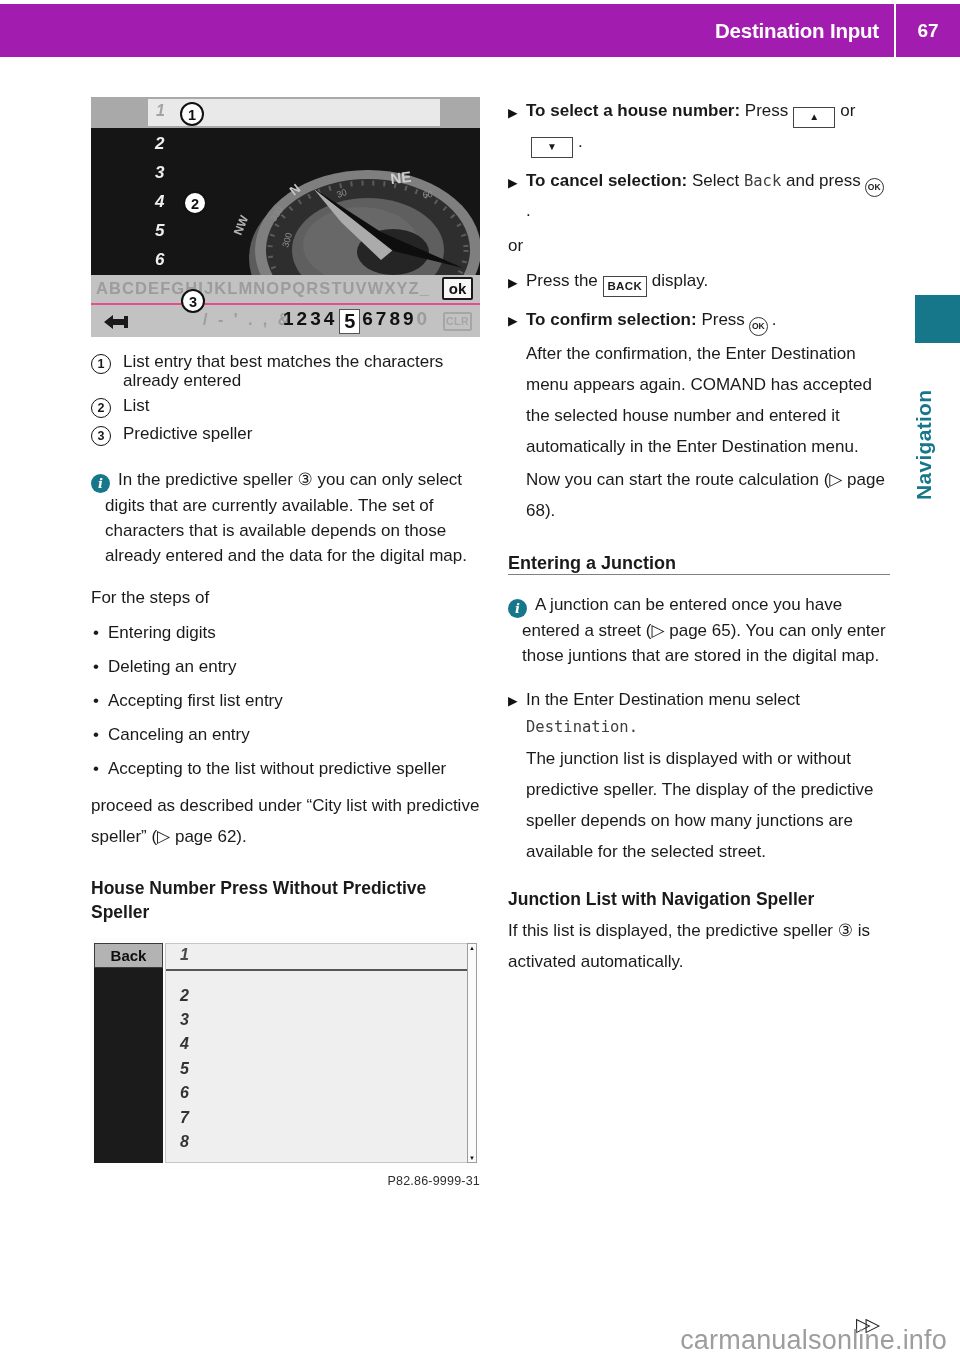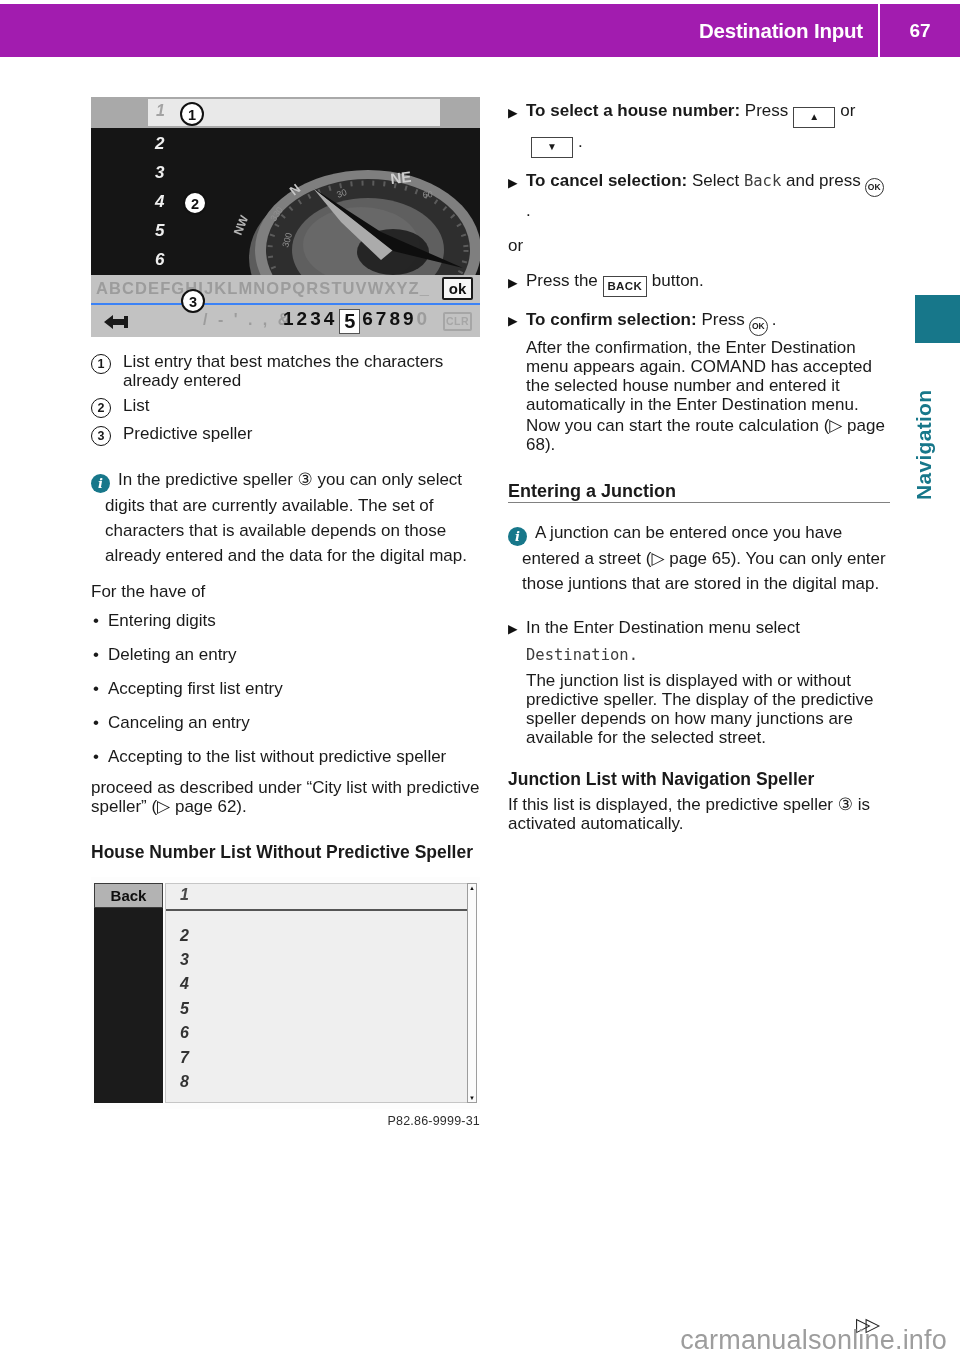--- a/index.html
+++ b/index.html
@@ -12,46 +12,46 @@
   
   .header-bar {
     position:absolute; top:4px; left:0; width:960px; height:53px;
     background:#a21caf; display:flex; align-items:center;
   }
   .header-title {
     flex:1; text-align:right; color:#fff; font-weight:700; font-size:20.5px;
     padding-right:15px; letter-spacing:-0.2px;
   }
   .header-sep { width:2px; height:53px; background:#fff; }
-  .header-num { width:80px; text-align:center; color:#fff; font-weight:700; font-size:19px; }
+  .header-num { width:64px; text-align:center; color:#fff; font-weight:700; font-size:19px; }
 
   
   .side-square { position:absolute; left:915px; top:295px; width:45px; height:48px; background:#17778A; }
   .side-label {
     position:absolute; left:912px; top:350px; height:150px; width:34px;
     writing-mode:vertical-rl; transform:rotate(180deg);
     color:#17778A; font-weight:700; font-size:21px; letter-spacing:0.3px;
   }
 
   
   .col-left  { position:absolute; left:91px;  top:97px; width:389px; }
   .col-right { position:absolute; left:508px; top:97px; width:382px; }
-  p, .flow { font-size:17px; line-height:19px; }
+  p, .flow { font-size:17px; line-height:31px; }
 
   
   .shot1 { position:relative; width:389px; height:240px; background:#c2c2c2; overflow:hidden; }
   .s1-topband { position:absolute; top:0; left:0; width:389px; height:31px; background:#a9a9a9; }
   .s1-selbar  { position:absolute; top:2px; left:57px; width:292px; height:27px; background:#e9e9e9; }
   .s1-sel-num { position:absolute; top:3px; left:8px; font-style:italic; font-weight:700;
                 font-size:16px; color:#a3a3a3; }
   .s1-dark { position:absolute; top:31px; left:0; width:389px; height:147px; background:#151515; overflow:hidden; }
   .s1-row { position:absolute; left:64px; color:#efefef; font-style:italic; font-weight:700;
             font-size:17px; line-height:24px; }
   .s1-letters { position:absolute; top:178px; left:0; width:389px; height:30px; background:#c2c2c2;
-                border-bottom:2px solid #3b82f6; }
+                border-bottom:2px solid #ec4899; }
   .s1-abc { position:absolute; left:5px; top:4px; font-weight:700; font-size:16.5px;
             color:#9c9c9c; letter-spacing:1.1px; white-space:nowrap; }
   .s1-ok { position:absolute; right:7px; top:2px; width:31px; height:23px; background:#f7f7f7;
            border:2px solid #1a1a1a; border-radius:2px; text-align:center; line-height:19px;
            font-weight:700; font-size:15px; color:#111; }
   .s1-syms { position:absolute; top:210px; left:0; width:389px; height:30px; background:#c2c2c2; }
   .s1-sym-str { position:absolute; left:112px; top:4px; font-weight:700; font-size:16px;
                 color:#9c9c9c; letter-spacing:3px; }
   .s1-digits { position:absolute; left:192px; top:1px; font-weight:700; font-size:19px;
                color:#111; letter-spacing:3px; white-space:nowrap; }
@@ -209,31 +209,31 @@
         <span class="legend-text">List</span>
       </div>
       <div class="legend-item">
         <span class="legend-num">3</span>
         <span class="legend-text">Predictive speller</span>
       </div>
     </div>
 
     <div class="info-block"><span class="info-i">i</span><span>In the predictive speller ③ you can only select digits that are currently available. The set of characters that is available depends on those already entered and the data for the digital map.</span></div>
 
-    <p class="steps-intro flow">For the have of</p>
+    <p class="steps-intro flow">For the steps of</p>
     <ul class="bullets">
       <li><span class="b">•</span><span>Entering digits</span></li>
       <li><span class="b">•</span><span>Deleting an entry</span></li>
       <li><span class="b">•</span><span>Accepting first list entry</span></li>
       <li><span class="b">•</span><span>Canceling an entry</span></li>
       <li><span class="b">•</span><span>Accepting to the list without predictive speller</span></li>
     </ul>
     <p class="proceed flow">proceed as described under “City list with predictive speller” (▷ page 62).</p>
 
-    <div class="h-plain">House Number List Without Predictive Speller</div>
+    <div class="h-plain">House Number Press Without Predictive Speller</div>
 
     <div class="shot2">
       <div class="s2-back">Back</div>
       <div class="s2-darkcol"></div>
       <div class="s2-list">
         <span class="s2-row1">1</span>
         <div class="s2-sepline"></div>
         <span class="s2-row" style="top:43px">2</span>
         <span class="s2-row" style="top:67px">3</span>
         <span class="s2-row" style="top:91px">4</span>
@@ -256,21 +256,21 @@
       <span class="step-marker">▶</span><span class="lead">To select a house number:</span><span> Press</span><span class="keybox">▲</span><span>or</span><span class="keybox">▼</span><span>.</span>
     </div>
 
     <div class="step">
       <span class="step-marker">▶</span><span class="lead">To cancel selection:</span><span> Select</span>&nbsp;<span class="mono">Back</span>&nbsp;<span>and press</span><span class="okcirc">OK</span><span>.</span>
     </div>
 
     <div class="or-line">or</div>
 
     <div class="step">
-      <span class="step-marker">▶</span><span>Press the</span><span class="keybox backkey">BACK</span><span>button.</span>
+      <span class="step-marker">▶</span><span>Press the</span><span class="keybox backkey">BACK</span><span>display.</span>
     </div>
 
     <div class="step">
       <span class="step-marker">▶</span><span class="lead">To confirm selection:</span><span> Press</span><span class="okcirc">OK</span><span>.</span>
       <p>After the confirmation, the Enter Destination menu appears again. COMAND has accepted the selected house number and entered it automatically in the Enter Destination menu.</p>
       <p>Now you can start the route calculation (▷ page 68).</p>
     </div>
 
     <div class="h-rule">Entering a Junction</div>
 

